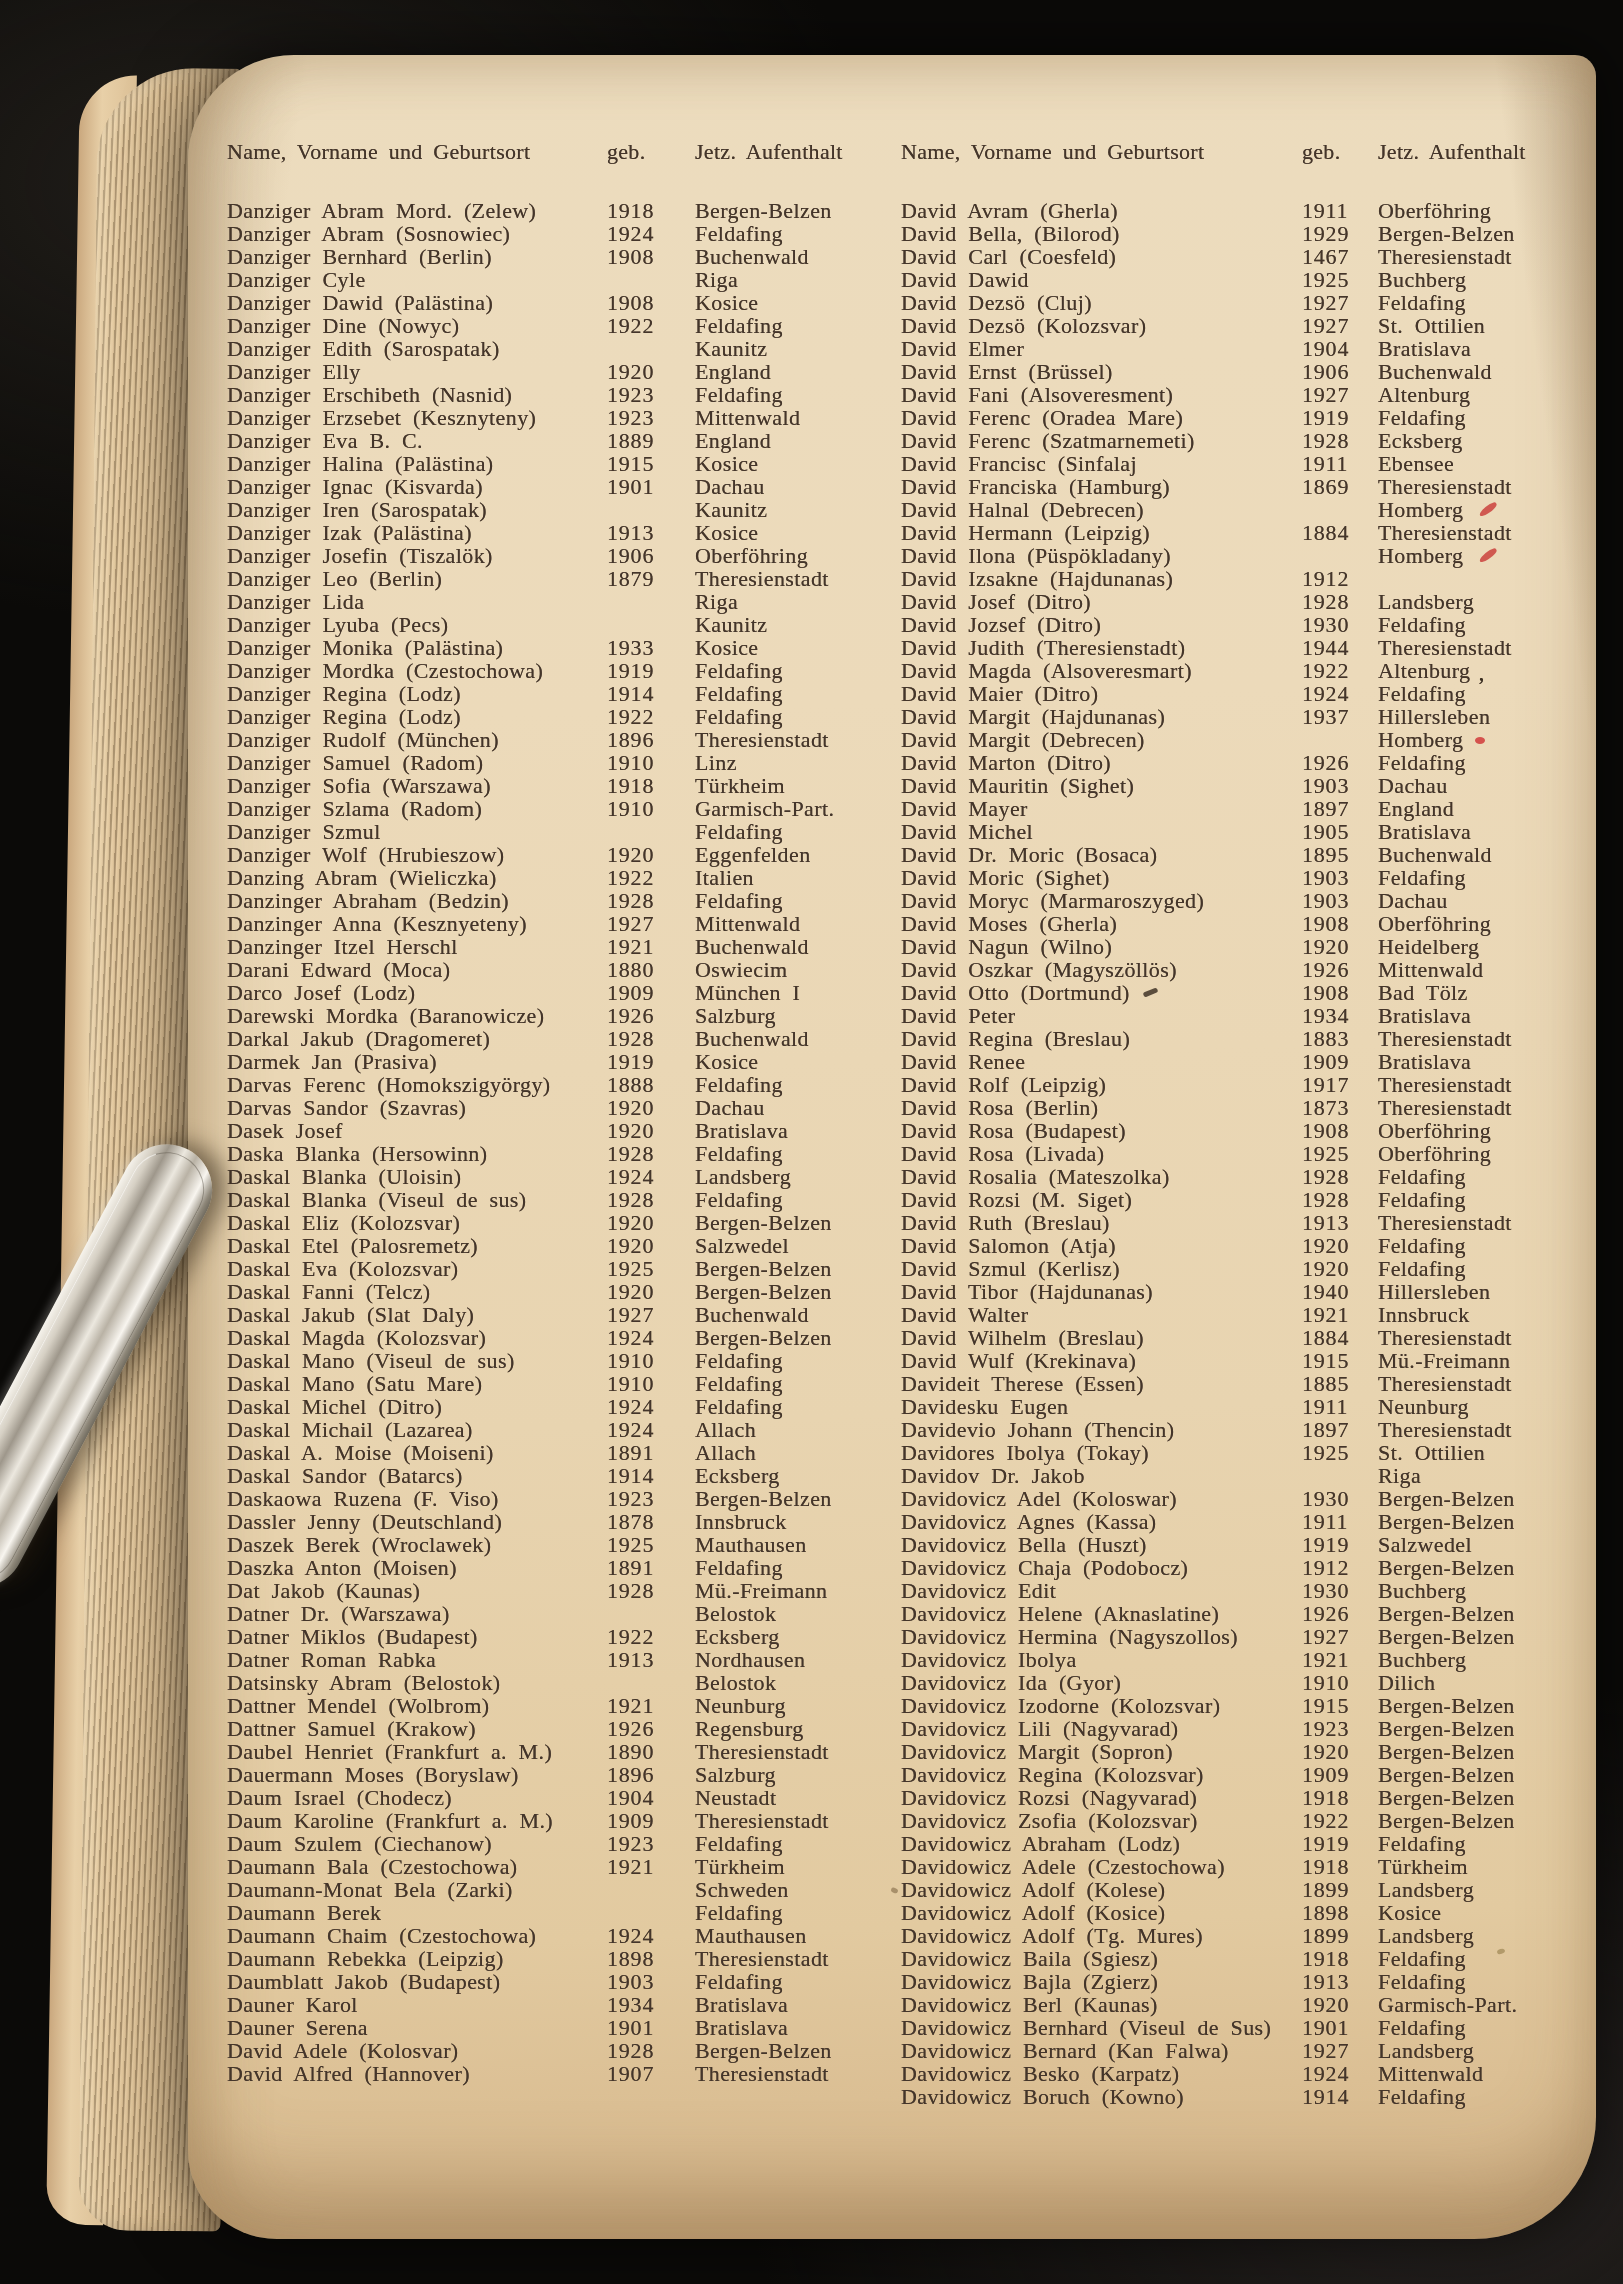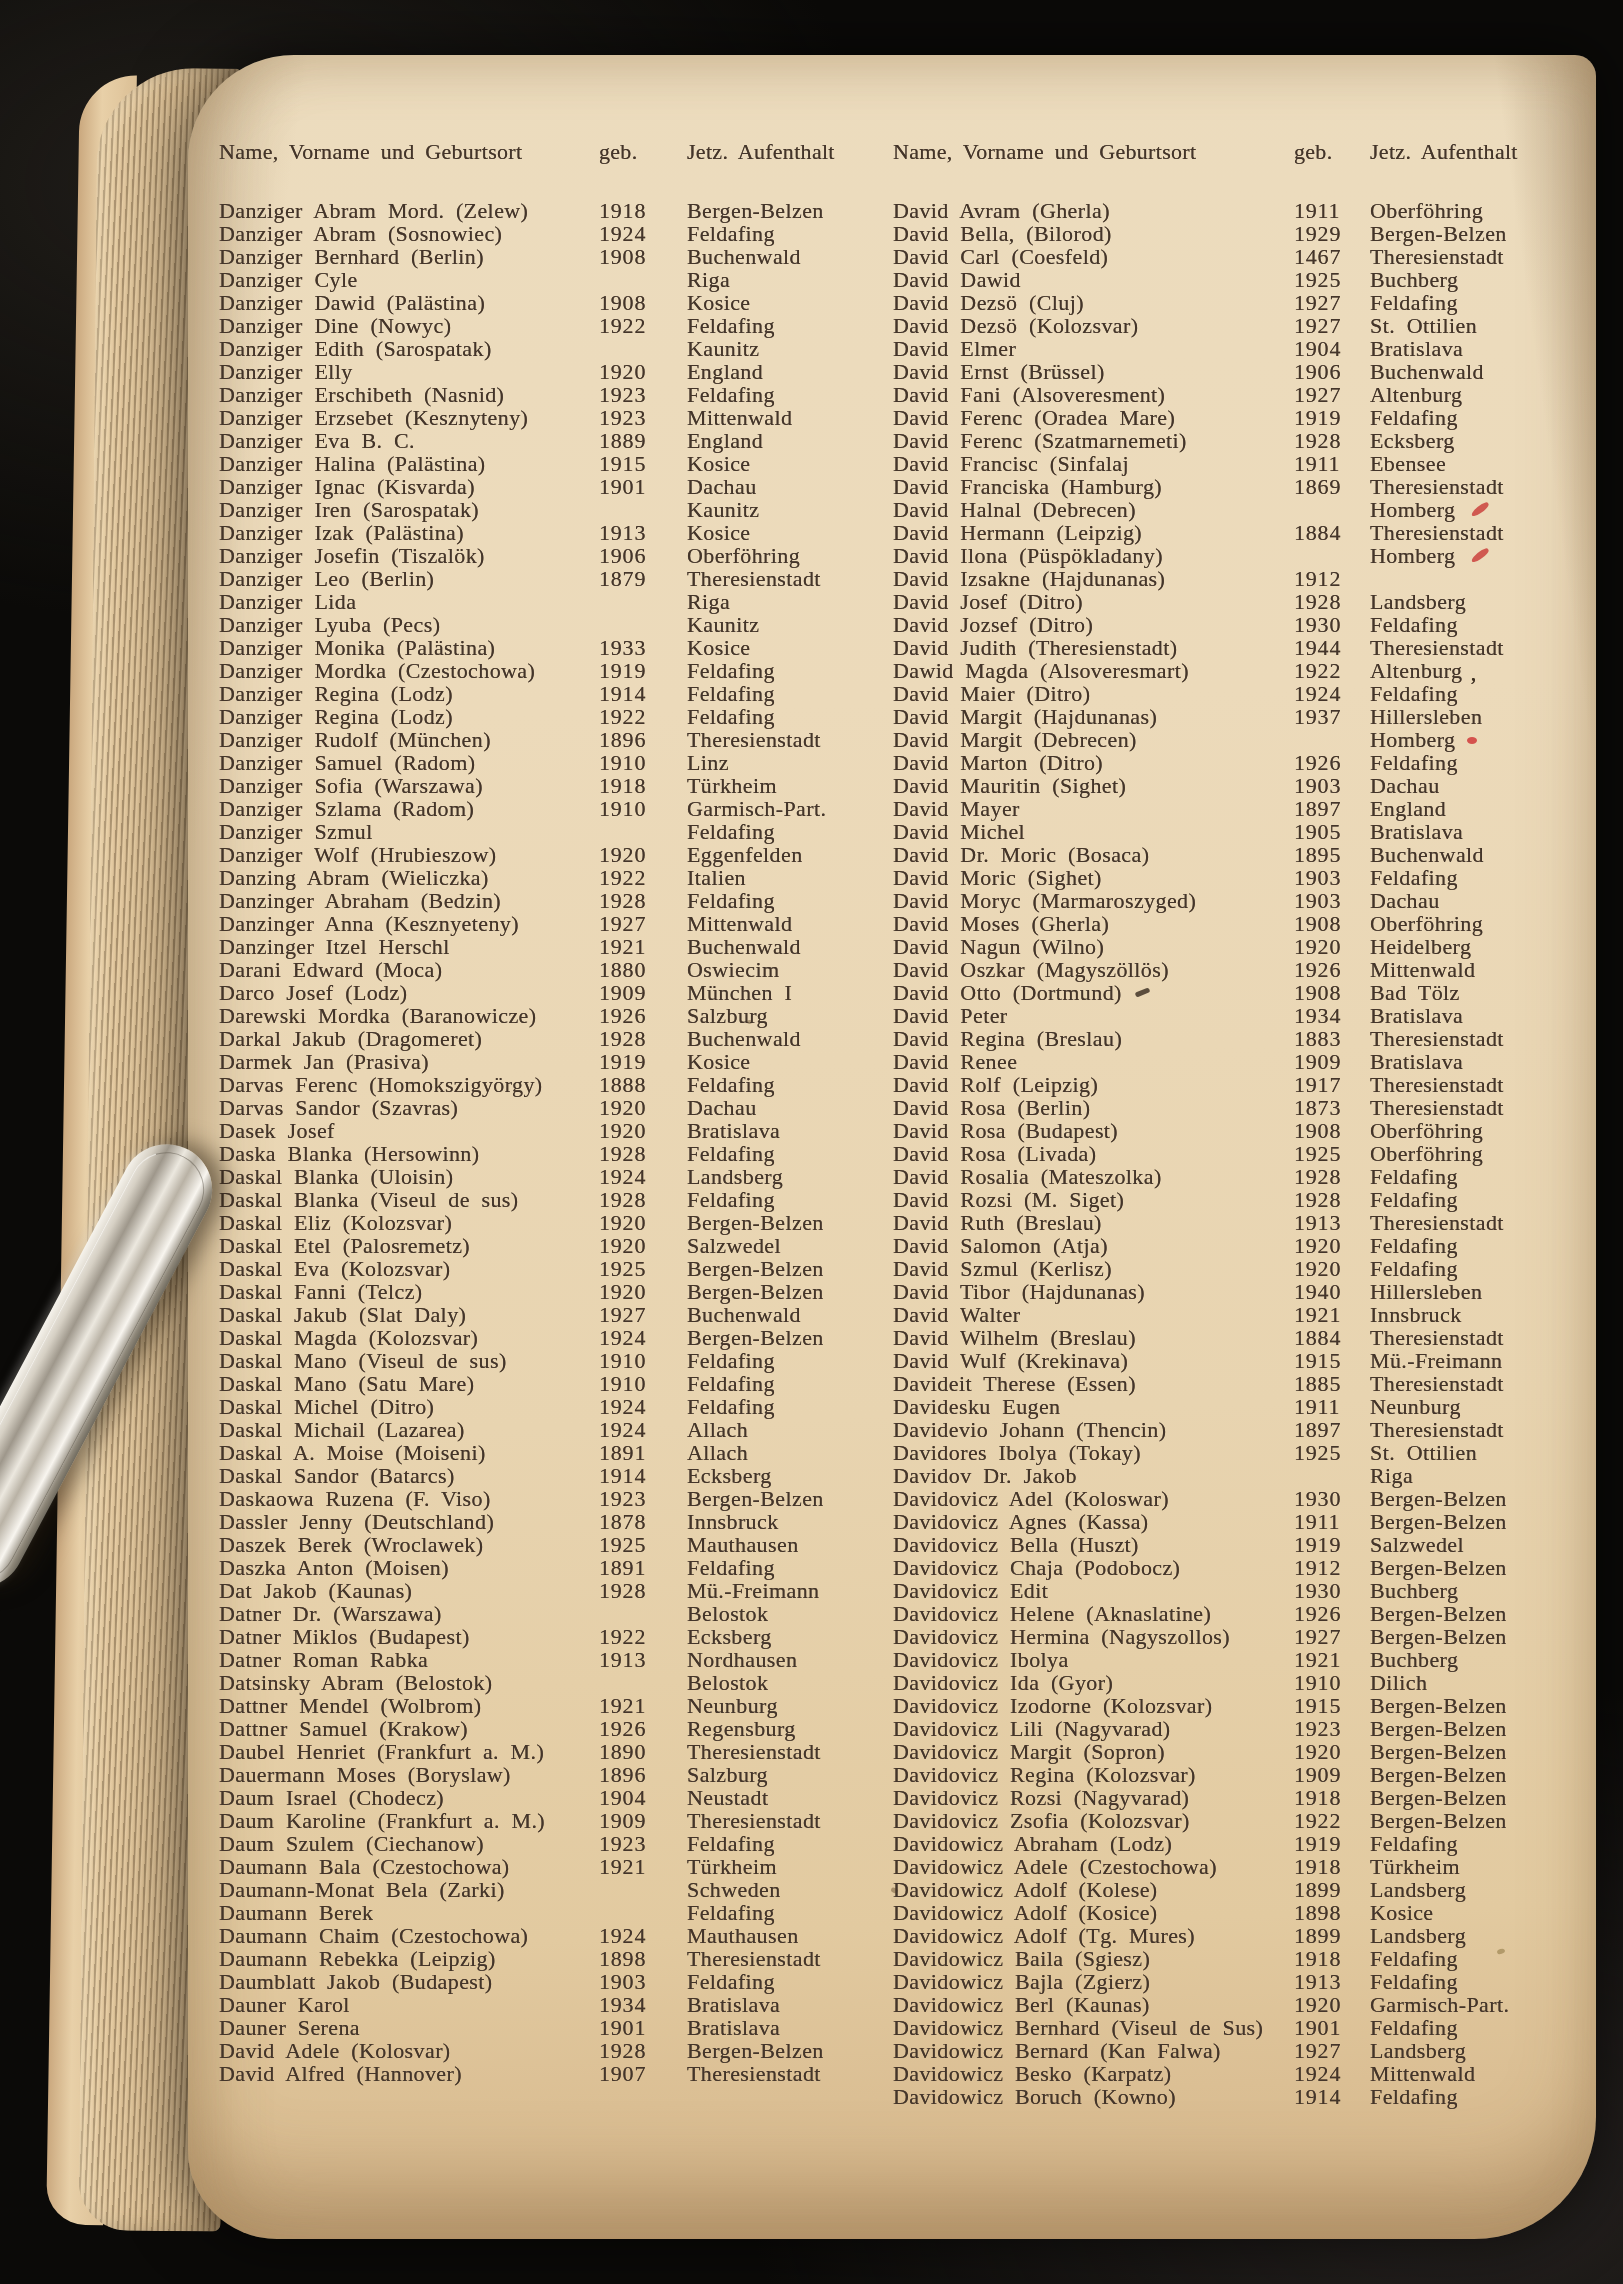--- a/index.html
+++ b/index.html
@@ -60,21 +60,21 @@
       #b9b2a5 62%, #f8f5ef 80%, #8e8779 94%, #6f6a5e 100%);
     box-shadow: 8px 11.4px 21px rgba(35,25,12,0.5), -3.2px -3.2px 8px rgba(255,255,255,0.25);
   }
   .clip::after{
     content:"";position:absolute;left:8px;top:8px;right:8px;bottom:8px;
     border-radius:39px;border:1.6px solid rgba(90,84,72,0.45);
     border-top-color:rgba(255,255,255,0.55);
   }
 
   
-  .column{position:absolute;top:140px;color:#44352a;}
+  .column{position:absolute;top:140px;color:#44352a;margin-left:8px;}
   .col-left{left:219px;width:659px;}
   .col-right{left:893px;width:674px;}
   .hdr{display:flex;white-space:nowrap;font-size:22px;line-height:24px;
        letter-spacing:0.3px;word-spacing:4.9px;}
   .hdr .h-name{flex:0 0 380px;}
   .col-right .hdr .h-name{flex-basis:401px;}
   .hdr .h-geb{flex:0 0 60px;}
   .hdr .h-res{margin-left:28px;}
   .col-right .hdr .h-res{margin-left:16px;}
   .rows{margin-top:35px;font-family:Liberation Serif, serif;}
@@ -631,21 +631,21 @@
         <span class="cell name">David Jozsef (Ditro)</span>
         <span class="cell geb">1930</span>
         <span class="cell res">Feldafing</span>
       </div>
       <div class="row">
         <span class="cell name">David Judith (Theresienstadt)</span>
         <span class="cell geb">1944</span>
         <span class="cell res">Theresienstadt</span>
       </div>
       <div class="row">
-        <span class="cell name">Dawid Magda (Alsoveresmart)</span>
+        <span class="cell name">David Magda (Alsoveresmart)</span>
         <span class="cell geb">1922</span>
         <span class="cell res">Altenburg<span class="mark pen-comma">,</span></span>
       </div>
       <div class="row">
         <span class="cell name">David Maier (Ditro)</span>
         <span class="cell geb">1924</span>
         <span class="cell res">Feldafing</span>
       </div>
       <div class="row">
         <span class="cell name">David Margit (Hajdunanas)</span>

